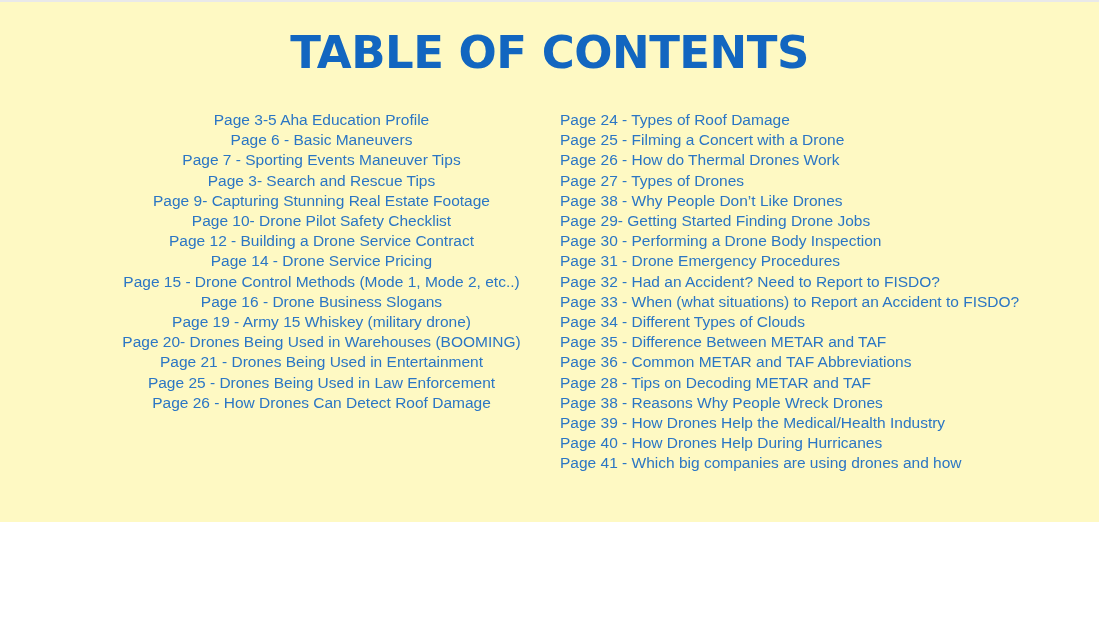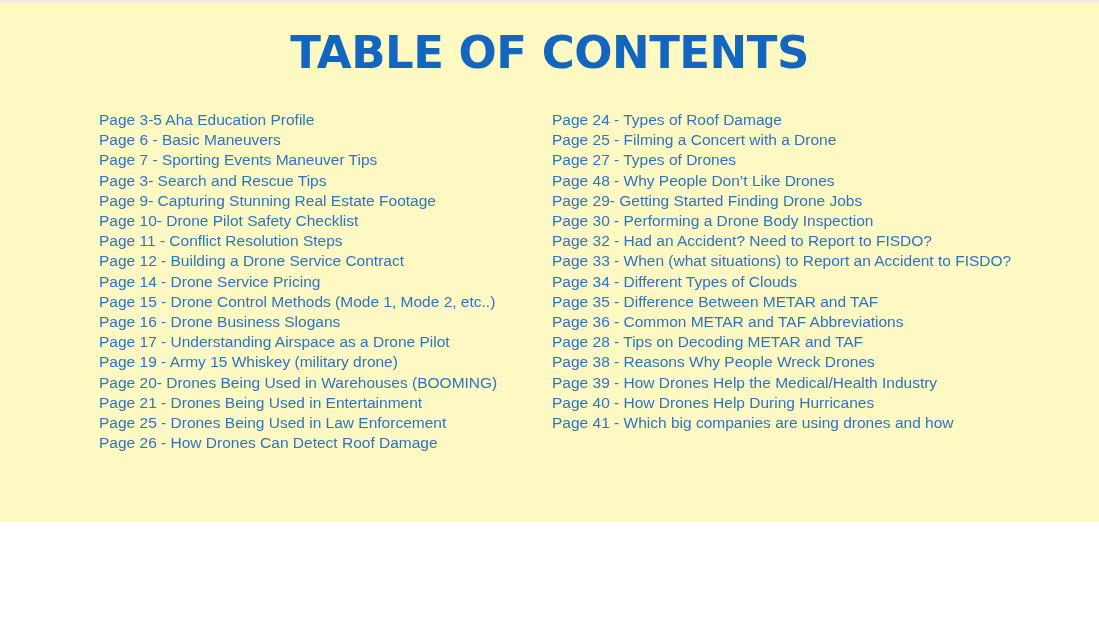--- a/index.html
+++ b/index.html
@@ -49,23 +49,24 @@
     display: flex;
     flex-direction: row;
   }
   .col {
     display: flex;
     flex-direction: column;
   }
   .col-left {
     margin-left: 99px;
     width: 445px;
+    text-align: center;
   }
   .col-right {
-    margin-left: 8px;
+    margin-left: 16px;
     width: 500px;
   }
   .toc-item {
     font-size: 15.5px;
     line-height: 20.2px;
     color: #2b76c4;
     white-space: nowrap;
     font-family: "Liberation Sans", sans-serif;
   }
   
@@ -159,39 +160,39 @@
   <div class="title">TABLE OF CONTENTS</div>
 
   <div class="columns">
     <div class="col col-left">
       <div class="toc-item">Page 3-5 Aha Education Profile</div>
       <div class="toc-item">Page 6 - Basic Maneuvers</div>
       <div class="toc-item">Page 7 - Sporting Events Maneuver Tips</div>
       <div class="toc-item">Page 3- Search and Rescue Tips</div>
       <div class="toc-item">Page 9- Capturing Stunning Real Estate Footage</div>
       <div class="toc-item">Page 10- Drone Pilot Safety Checklist</div>
-      <div class="toc-item">Page 11 - Conflict Resolution Steps</div>
       <div class="toc-item">Page 12 - Building a Drone Service Contract</div>
       <div class="toc-item">Page 14 - Drone Service Pricing</div>
       <div class="toc-item">Page 15 - Drone Control Methods (Mode 1, Mode 2, etc..)</div>
       <div class="toc-item">Page 16 - Drone Business Slogans</div>
-      <div class="toc-item">Page 17 - Understanding Airspace as a Drone Pilot</div>
       <div class="toc-item">Page 19 - Army 15 Whiskey (military drone)</div>
       <div class="toc-item">Page 20- Drones Being Used in Warehouses (BOOMING)</div>
       <div class="toc-item">Page 21 - Drones Being Used in Entertainment</div>
       <div class="toc-item">Page 25 - Drones Being Used in Law Enforcement</div>
       <div class="toc-item">Page 26 - How Drones Can Detect Roof Damage</div>
     </div>
     <div class="col col-right">
       <div class="toc-item">Page 24 - Types of Roof Damage</div>
       <div class="toc-item">Page 25 - Filming a Concert with a Drone</div>
+      <div class="toc-item">Page 26 - How do Thermal Drones Work</div>
       <div class="toc-item">Page 27 - Types of Drones</div>
-      <div class="toc-item">Page 48 - Why People Don’t Like Drones</div>
+      <div class="toc-item">Page 38 - Why People Don’t Like Drones</div>
       <div class="toc-item">Page 29- Getting Started Finding Drone Jobs</div>
       <div class="toc-item">Page 30 - Performing a Drone Body Inspection</div>
+      <div class="toc-item">Page 31 - Drone Emergency Procedures</div>
       <div class="toc-item">Page  32 - Had an Accident? Need to Report to FISDO?</div>
       <div class="toc-item">Page 33 - When (what situations) to Report an Accident to FISDO?</div>
       <div class="toc-item">Page 34 - Different Types of Clouds</div>
       <div class="toc-item">Page 35 - Difference Between METAR and TAF</div>
       <div class="toc-item">Page 36 - Common METAR and TAF Abbreviations</div>
       <div class="toc-item">Page 28 - Tips on Decoding METAR and TAF</div>
       <div class="toc-item">Page 38 - Reasons Why People Wreck Drones</div>
       <div class="toc-item">Page 39 - How Drones Help the Medical/Health Industry</div>
       <div class="toc-item">Page 40 - How Drones Help During Hurricanes</div>
       <div class="toc-item">Page 41 - Which big companies are using drones and how</div>

